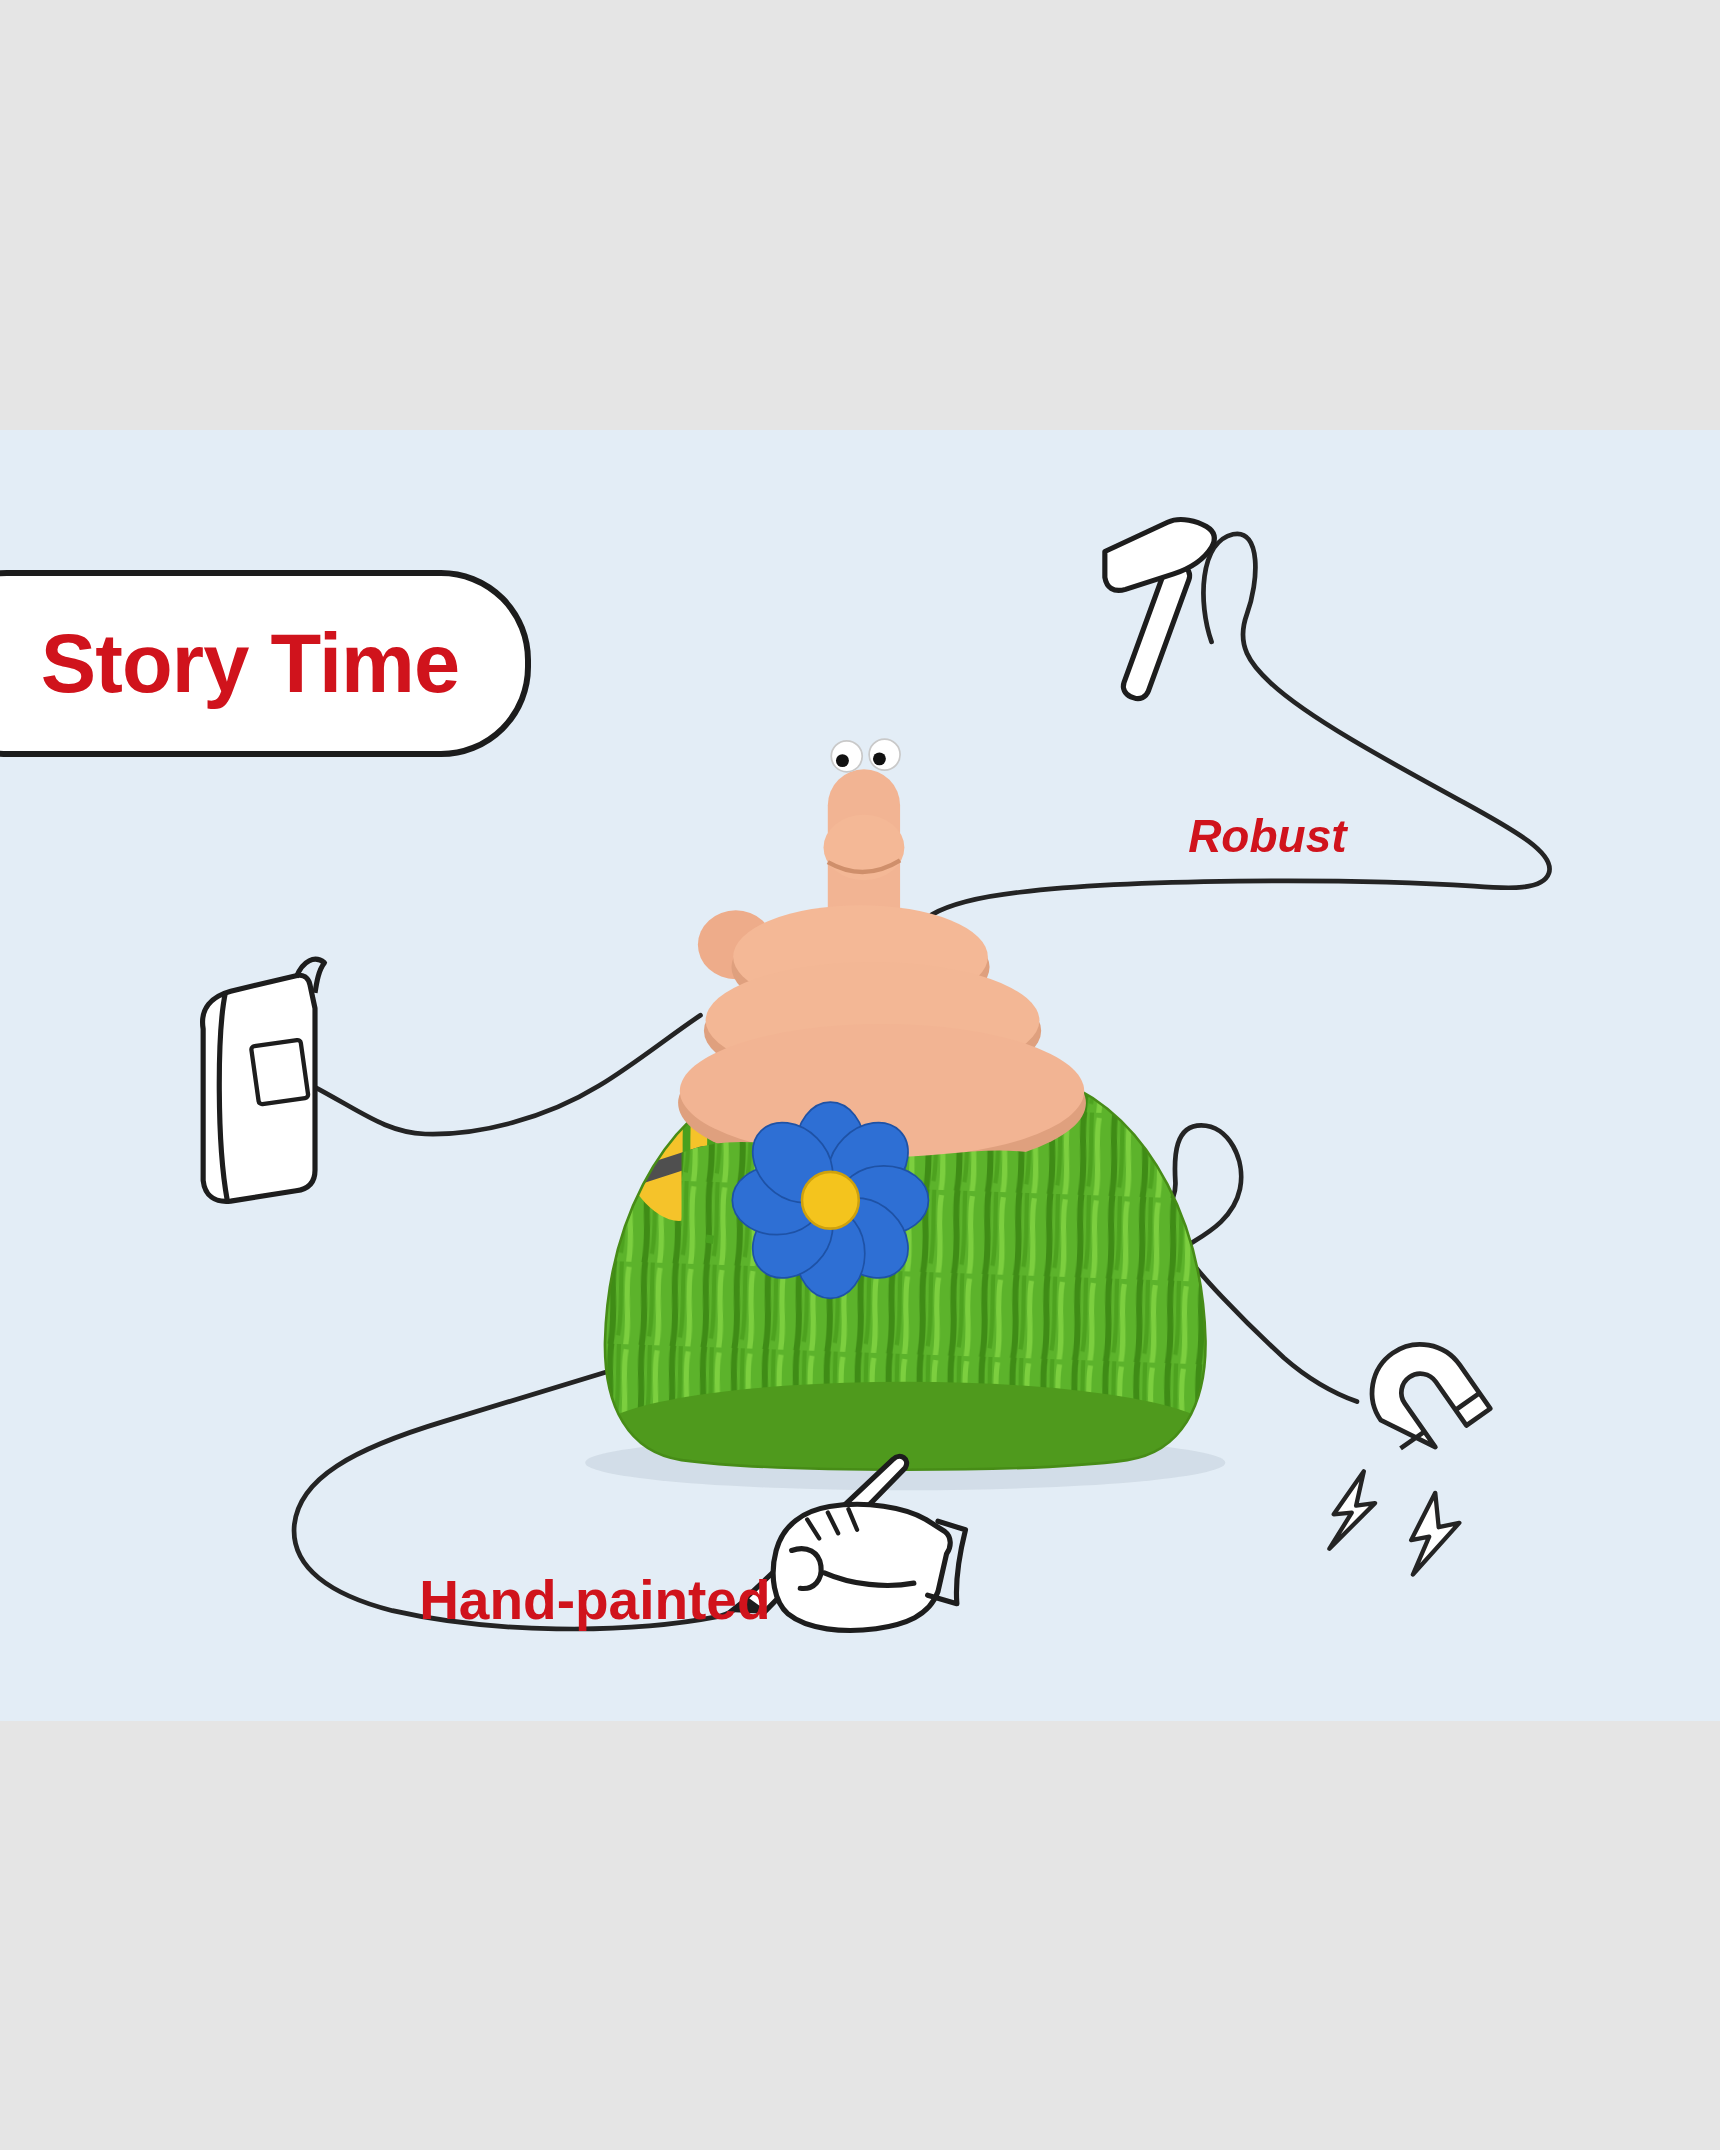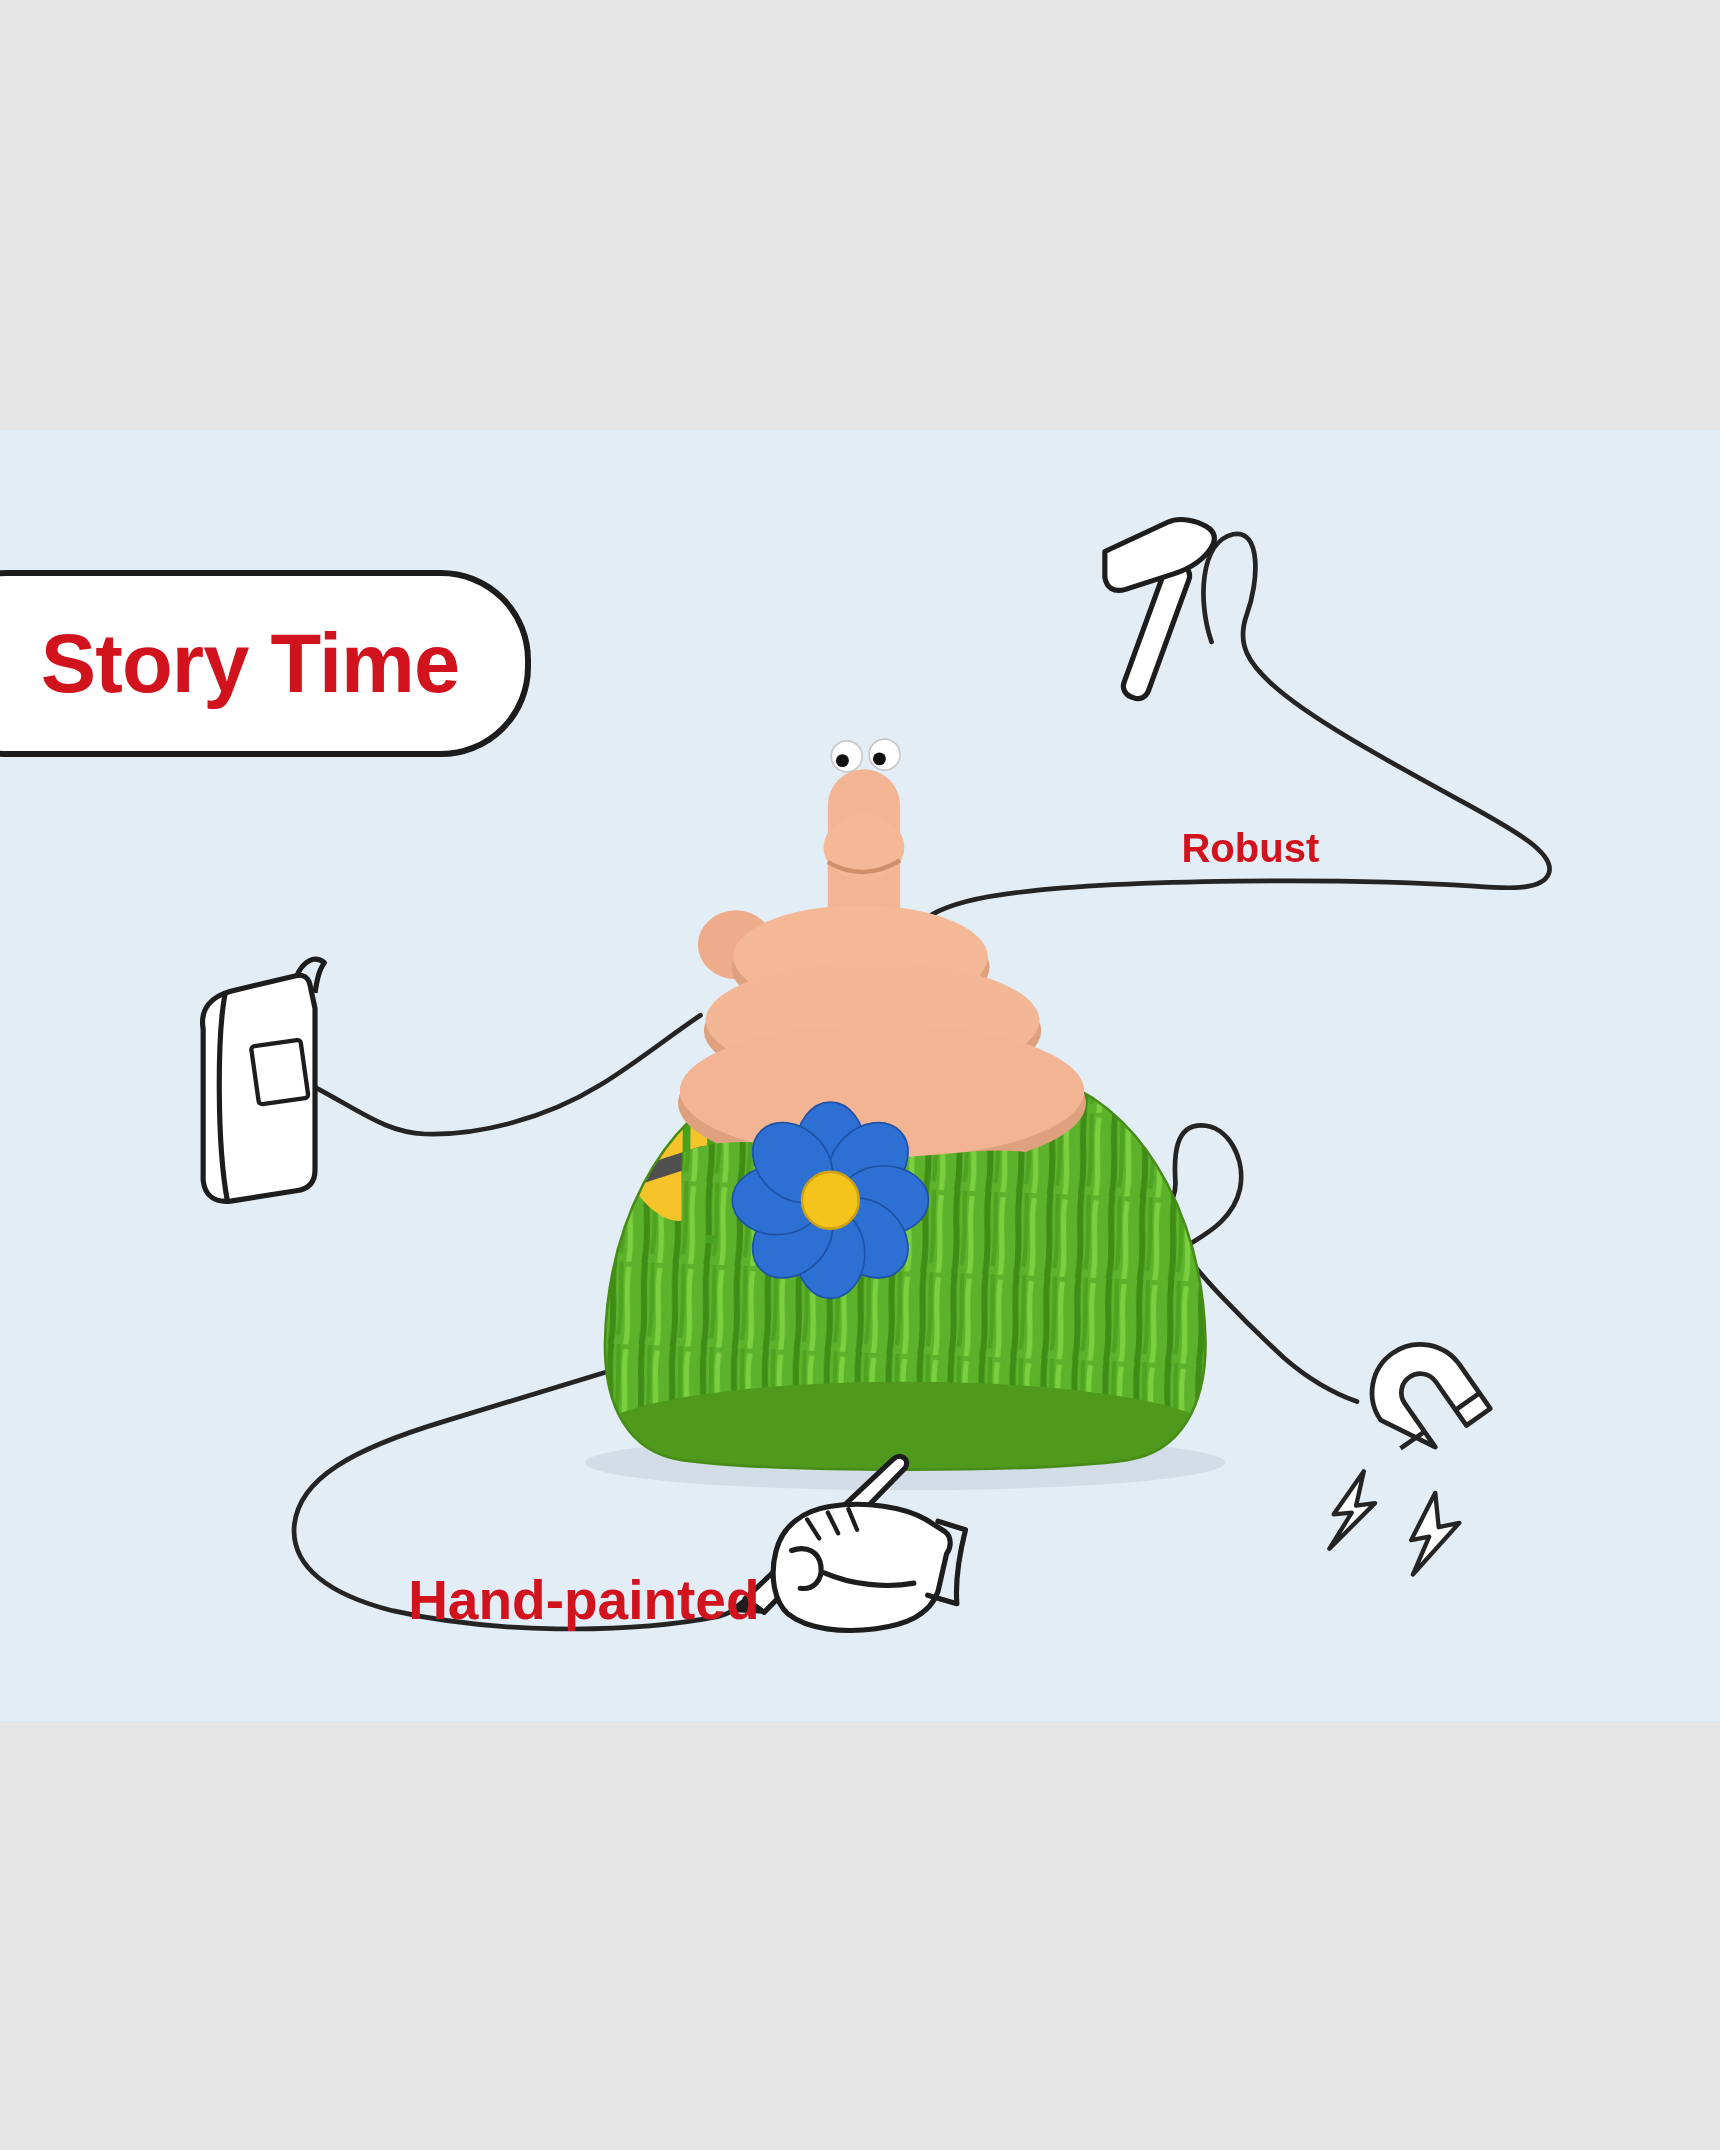--- a/index.html
+++ b/index.html
@@ -4,24 +4,24 @@
 <style>
   html,body{margin:0;padding:0;background:#ffffff;}
   .canvas{position:relative;width:1721px;height:2151px;background:#e5e5e5;overflow:hidden;
           font-family:"Liberation Sans", sans-serif;}
   .panel{position:absolute;left:0;top:430px;width:1721px;height:1291px;background:#e3edf6;}
   .art{position:absolute;left:0;top:0;width:1721px;height:2151px;}
   .badge{position:absolute;left:-83px;top:570px;width:602px;height:175px;background:#ffffff;
          border:6px solid #1c1c1c;border-radius:90px;display:flex;align-items:center;justify-content:center;}
   .badge-label{font-size:83px;font-weight:bold;color:#d0131c;padding-left:52px;letter-spacing:-0.9px;}
   .feat{position:absolute;color:#d0131c;font-weight:bold;font-size:55px;line-height:1.13;white-space:pre;}
-  .feat.robust{left:1137px;top:781px;font-size:40px;}
+  .feat.robust{left:1137px;top:759px;font-size:46px;font-style:italic;}
   .feat.based{left:176px;top:1229px;}
   .feat.magnetic{left:1299px;top:1258px;}
-  .feat.handpainted{left:347px;top:1507px;}
+  .feat.handpainted{left:358px;top:1507px;}
 </style>
 </head>
 <body>
 
 <div class="canvas">
   <div class="panel"></div>
 
   <svg class="art" viewBox="0 0 2000 2500">
     <defs>
       <clipPath id="moundClip">

